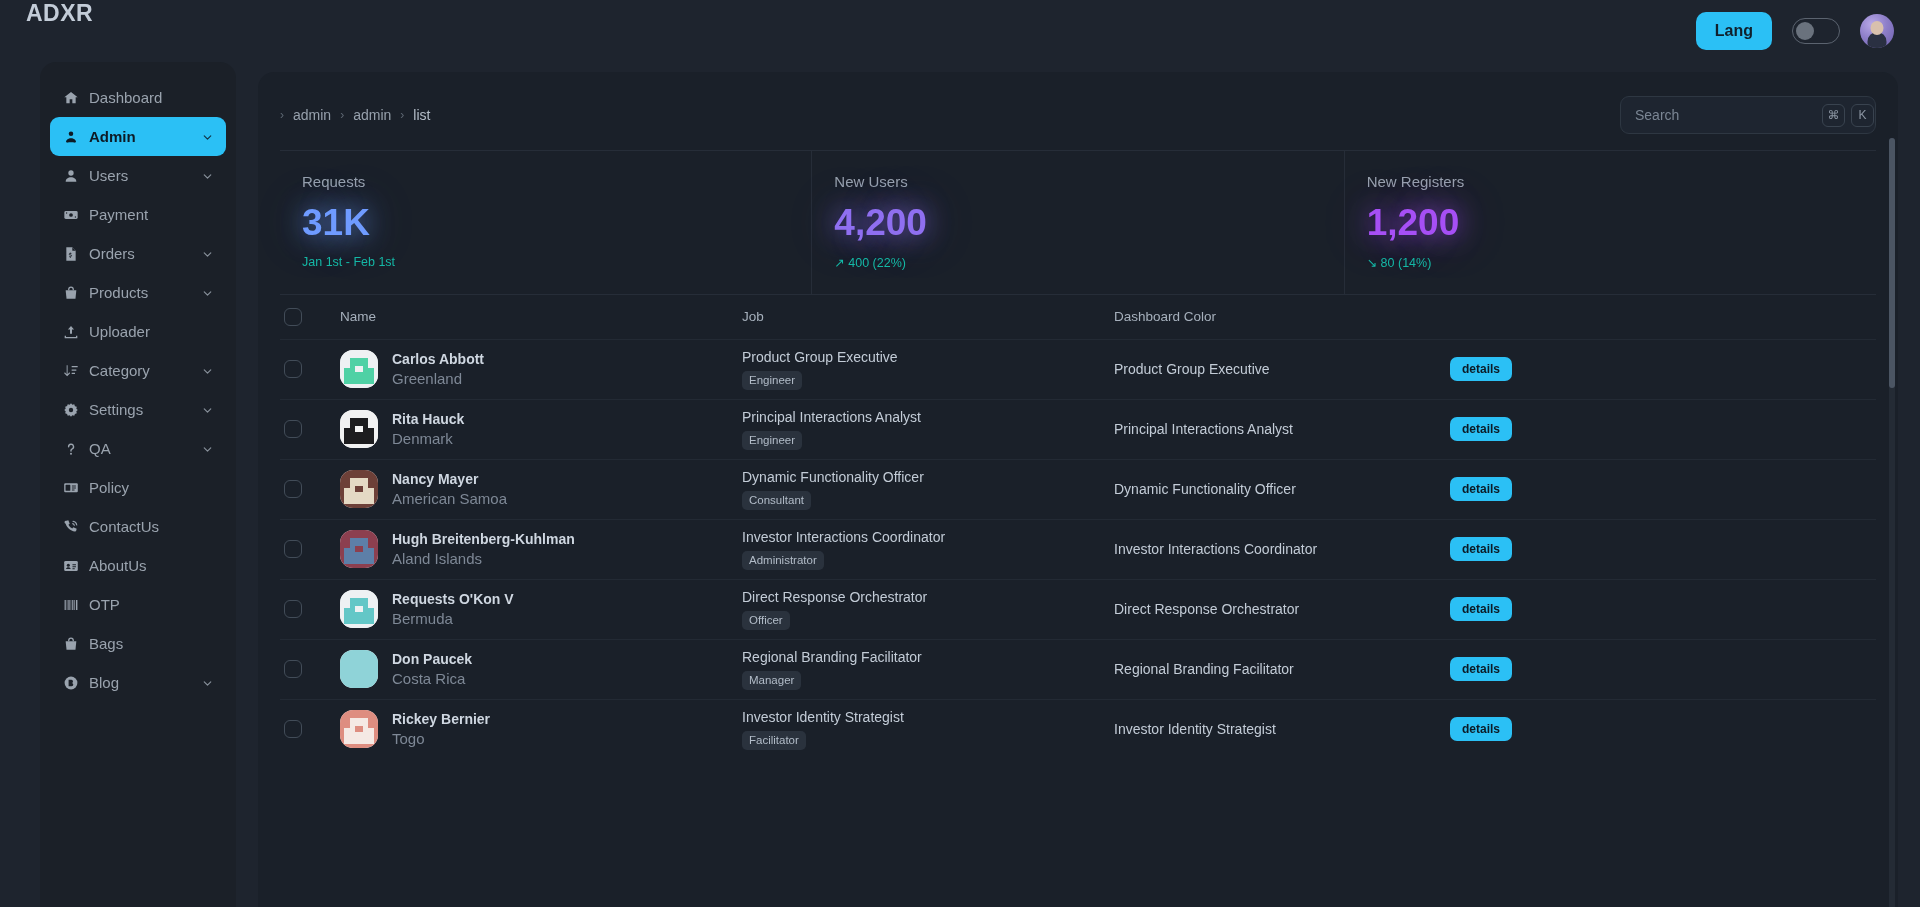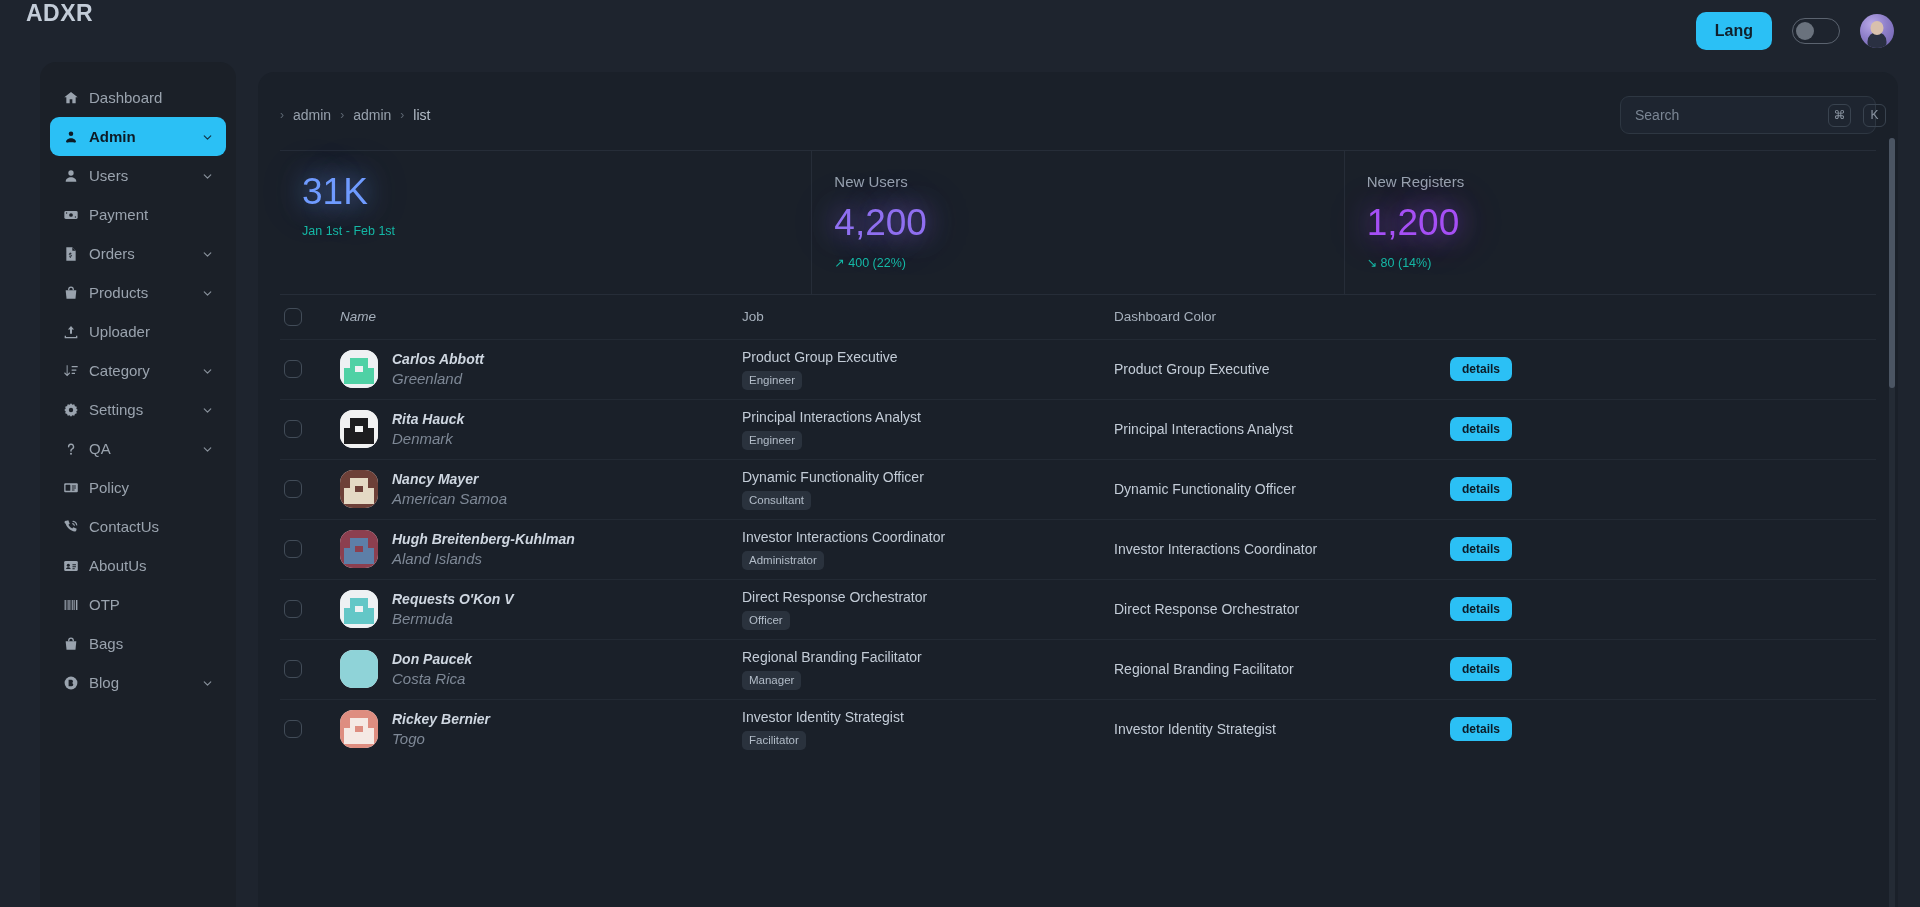--- a/index.html
+++ b/index.html
@@ -113,21 +113,21 @@
   .crumb .sep { color: #5d6672; font-size: 12px; }
   .crumb .c-item { color: #97a1ad; cursor: pointer; }
   .crumb .c-item.last { color: #b4bdc8; }
 
   .search-wrap {
     margin-left: auto;
     width: 256px; height: 38px;
     background: #1e2530; border: 1px solid #2e3742;
     border-radius: 9px;
     display: flex; align-items: center;
-    padding: 0 9px 0 14px; gap: 12px;
+    padding: 0 9px 0 14px; gap: 6px;
   }
   .search-wrap input {
     flex: 1; background: transparent; border: none; outline: none;
     color: #c8d0da; font-size: 14px; font-family: inherit;
   }
   .search-wrap input::placeholder { color: #7b8694; }
   .kbd {
     width: 23px; height: 23px; border-radius: 6px;
     border: 1px solid #39434f; color: #8c96a3;
     font-size: 12px; display: flex; align-items: center; justify-content: center;
@@ -140,33 +140,33 @@
     border-top: 1px solid #262d38;
     border-bottom: 1px solid #262d38;
   }
   .stat {
     flex: 1; padding: 22px 22px 24px 22px;
     position: relative;
   }
   .stat + .stat { border-left: 1px solid #262d38; }
   .stat .s-title { font-size: 15px; color: #98a2ae; margin-bottom: 14px; }
   .stat .s-value {
-    font-size: 37px; font-weight: 400; line-height: 1.05;
+    font-size: 37px; font-weight: 700; line-height: 1.05;
     display: inline-block; margin-bottom: 12px;
   }
   .stat .s-sub { font-size: 12.5px; color: #14b8a6; }
 
   
   .thead {
     display: flex; align-items: center;
     height: 44px; padding: 0 4px;
     font-size: 13.5px; color: #a6b0bc;
   }
   .col-check { width: 56px; flex: none; display: flex; align-items: center; }
-  .col-name  { width: 402px; flex: none; font-style: italic; }
+  .col-name  { width: 402px; flex: none; }
   .col-job   { width: 372px; flex: none; }
   .col-fav   { flex: 1; }
 
   .checkbox {
     width: 18px; height: 18px; border-radius: 6px;
     border: 1px solid #424c58; background: transparent;
     cursor: pointer; flex: none;
   }
 
   .row {
@@ -417,21 +417,21 @@
             <span class="c-item last">list</span>
           </div>
         <div class="search-wrap">
           <input type="text" placeholder="Search" style="">
           <div class="kbd">⌘</div>
           <div class="kbd">K</div>
         </div>
       </div>
 
       <div class="stats" id="stats">
-          <div class="stat"><div class="s-value" style="color: rgb(111, 155, 255); text-shadow: rgba(111, 155, 255, 0.8) 0px 0px 26px, rgba(111, 155, 255, 0.4) 0px 0px 52px;">31K</div><div class="s-sub">Jan 1st - Feb 1st</div></div>
+          <div class="stat"><div class="s-title">Requests</div><div class="s-value" style="color: rgb(111, 155, 255); text-shadow: rgba(111, 155, 255, 0.8) 0px 0px 26px, rgba(111, 155, 255, 0.4) 0px 0px 52px;">31K</div><div class="s-sub">Jan 1st - Feb 1st</div></div>
           <div class="stat"><div class="s-title">New Users</div><div class="s-value" style="color: rgb(143, 111, 240); text-shadow: rgba(143, 111, 240, 0.8) 0px 0px 26px, rgba(143, 111, 240, 0.4) 0px 0px 52px;">4,200</div><div class="s-sub">↗ 400 (22%)</div></div>
           <div class="stat"><div class="s-title">New Registers</div><div class="s-value" style="color: rgb(166, 79, 245); text-shadow: rgba(166, 79, 245, 0.8) 0px 0px 26px, rgba(166, 79, 245, 0.4) 0px 0px 52px;">1,200</div><div class="s-sub">↘ 80 (14%)</div></div>
         </div>
 
       <div class="thead">
         <div class="col-check">
           <div class="checkbox"></div>
         </div>
         <div class="col-name">Name</div>
         <div class="col-job">Job</div>

